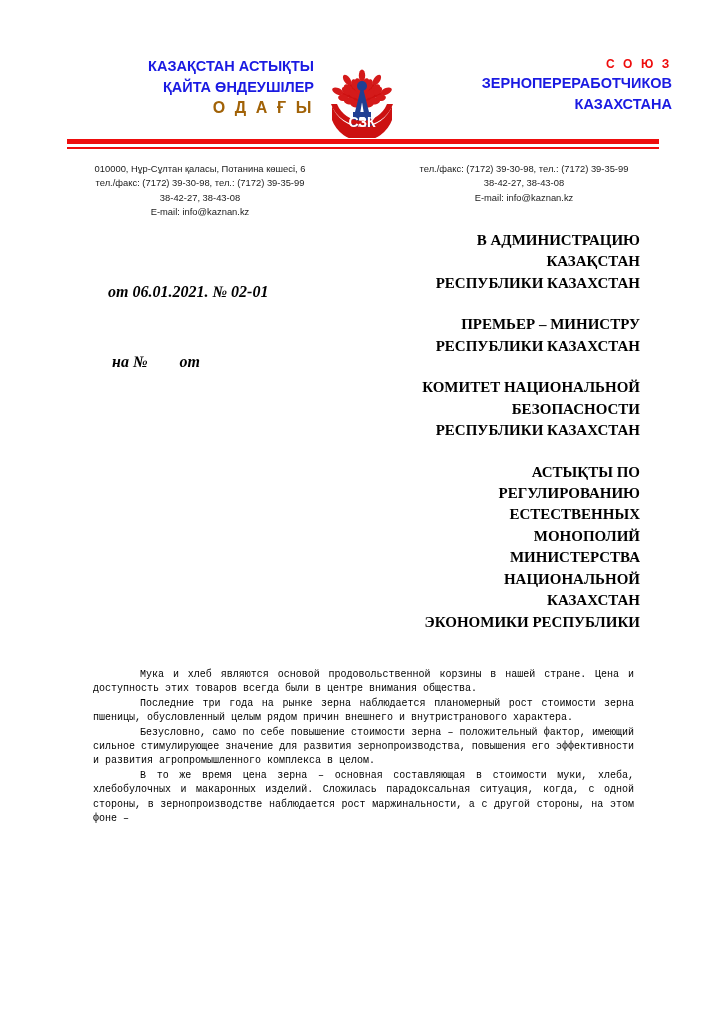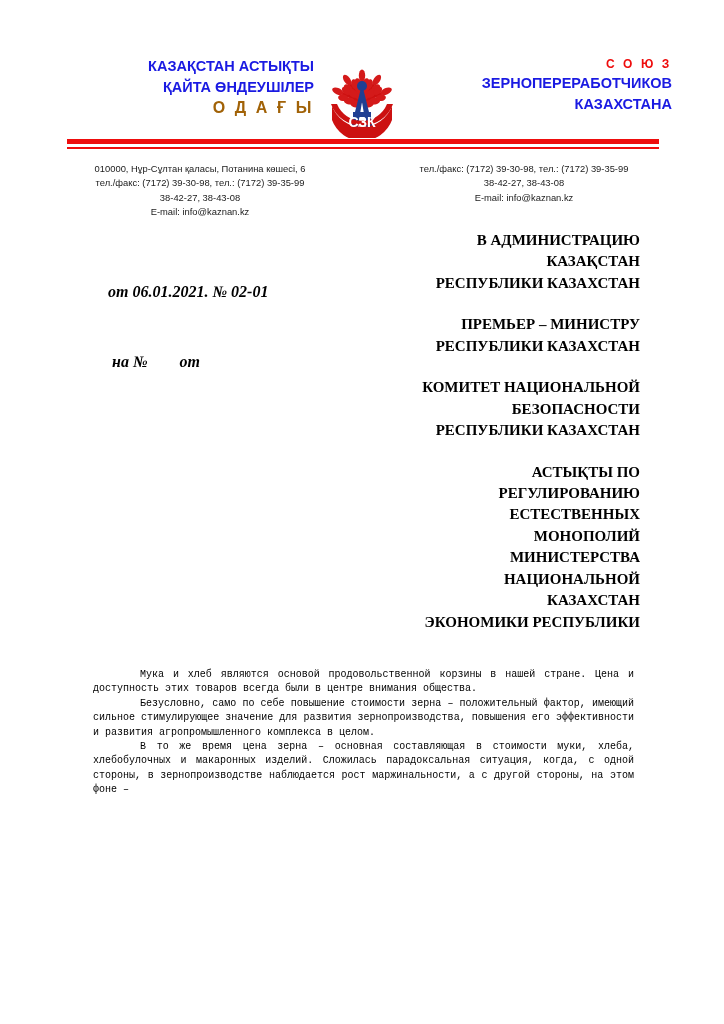--- a/index.html
+++ b/index.html
@@ -247,17 +247,18 @@
       <div>МОНОПОЛИЙ</div>
       <div>МИНИСТЕРСТВА</div>
       <div>НАЦИОНАЛЬНОЙ</div>
       <div>КАЗАХСТАН</div>
       <div>ЭКОНОМИКИ РЕСПУБЛИКИ</div>
     </div>
   </div>
 
   <div class="body-text">
     <p>Мука и хлеб являются основой продовольственной корзины в нашей стране. Цена и доступность этих товаров всегда были в центре внимания общества.</p>
+    <p>Последние три года на рынке зерна наблюдается планомерный рост стоимости зерна пшеницы, обусловленный целым рядом причин внешнего и внутристранового характера.</p>
     <p>Безусловно, само по себе повышение стоимости зерна – положительный фактор, имеющий сильное стимулирующее значение для развития зернопроизводства, повышения его эффективности и развития агропромышленного комплекса в целом.</p>
     <p>В то же время цена зерна – основная составляющая в стоимости муки, хлеба, хлебобулочных и макаронных изделий. Сложилась парадоксальная ситуация, когда, с одной стороны, в зернопроизводстве наблюдается рост маржинальности, а с другой стороны, на этом фоне –</p>
   </div>
 
 </div>
 
 </body></html>

